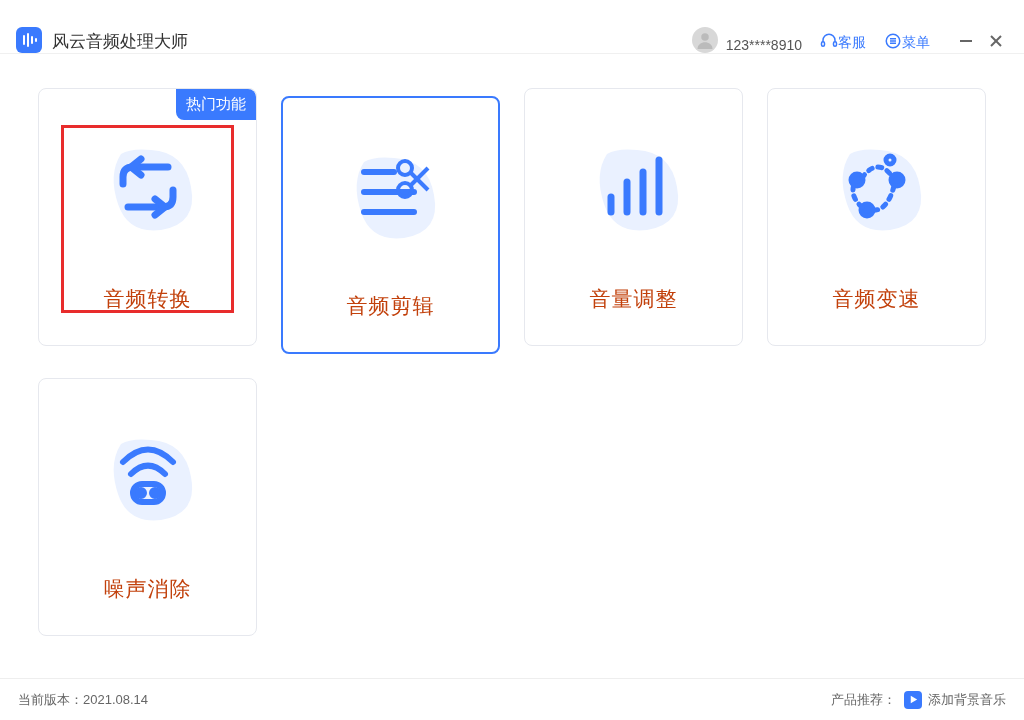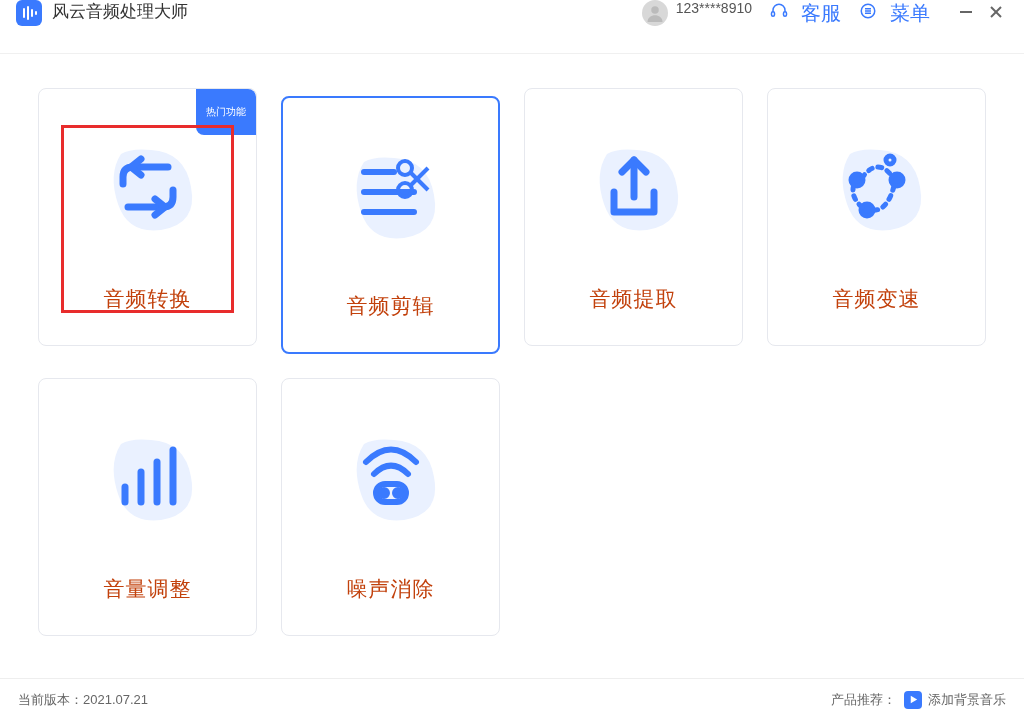--- a/index.html
+++ b/index.html
@@ -7,21 +7,21 @@
     font-family: "Microsoft YaHei", "PingFang SC", sans-serif;
     background: #fff;
     width: 1024px;
     height: 720px;
     overflow: hidden;
     position: relative;
   }
   .titlebar {
     height: 54px;
     display: flex;
-    align-items: flex-start;
+    align-items: flex-end;
     padding: 0 16px;
     border-bottom: 1px solid #f0f0f0;
   }
   .logo {
     width: 26px; height: 26px;
     background: #3a7afe;
     border-radius: 6px;
     display: flex; align-items: center; justify-content: center;
     margin-right: 10px;
   }
@@ -33,22 +33,22 @@
     background: #d8d8d8;
     display: flex; align-items: center; justify-content: center;
     margin-right: 8px;
   }
   .avatar svg { width: 18px; height: 18px; fill: #bbb; }
   .userid {
     color: #555; font-size: 14px; 
     margin-right: 18px;
   }
   .hdr-item {
-    display: flex; align-items: center; gap: 13px;
-    font-size: 20px; color: #3a7afe; margin-right: 18px;
+    display: flex; align-items: center; gap: 0;
+    font-size: 14px; color: #3a7afe; margin-right: 18px;
     cursor: pointer;
   }
   .hdr-item svg { width: 18px; height: 18px; }
   .win-btn {
     width: 24px; height: 24px; display: flex;
     align-items: center; justify-content: center;
     cursor: pointer; color: #888; margin-left: 6px;
   }
   .win-btn svg { width: 14px; height: 14px; }
 
@@ -70,22 +70,22 @@
     padding-bottom: 32px;
     position: relative;
     cursor: pointer;
   }
   .card.selected { border: 2px solid #3a7afe; margin-top: 8px; }
   .badge {
     position: absolute;
     top: 0; right: 0;
     background: #3a7afe;
     color: #fff;
-    font-size: 10px;
-    padding: 16px 10px;
+    font-size: 15px;
+    padding: 6px 10px;
     border-radius: 0 8px 0 8px;
   }
   .red-box {
     position: absolute;
     top: 36px; left: 22px; right: 22px; bottom: 32px;
     border: 3px solid #e82c2c;
     pointer-events: none;
   }
   .icon-area {
     flex: 1;
@@ -209,32 +209,34 @@
           <circle cx="89" cy="70" r="7"></circle>
           <line x1="94" y1="52" x2="112" y2="70"></line>
           <line x1="94" y1="66" x2="112" y2="48"></line>
         </g>
       </svg>
     </div>
     <div class="card-label">音频剪辑</div>
   </div>
 
 
-  <div class="card">
-    <div class="icon-area">
-      <svg viewBox="0 0 150 150">
-        <path d="M48 42 Q35 62 45 92 Q55 122 88 118 Q125 112 118 75 Q112 40 78 38 Q58 36 48 42 Z" fill="#eaf1ff"></path>
-        <g stroke="#3a7afe" stroke-width="7" fill="none" stroke-linecap="round" stroke-linejoin="round">
-          <path d="M55 80 L55 100 L95 100 L95 80"></path>
-          <line x1="75" y1="85" x2="75" y2="48"></line>
-          <path d="M63 60 L75 48 L87 60"></path>
-        </g>
-      </svg>
-    </div>
-    <div class="card-label">音频提取</div>
+
+  <div class="card">
+    <div class="icon-area">
+      <svg viewBox="0 0 150 150">
+        <path d="M48 42 Q35 62 45 92 Q55 122 88 118 Q125 112 118 75 Q112 40 78 38 Q58 36 48 42 Z" fill="#eaf1ff"></path>
+        <g stroke="#3a7afe" stroke-width="7" stroke-linecap="round">
+          <line x1="52" y1="100" x2="52" y2="85"></line>
+          <line x1="68" y1="100" x2="68" y2="70"></line>
+          <line x1="84" y1="100" x2="84" y2="60"></line>
+          <line x1="100" y1="100" x2="100" y2="48"></line>
+        </g>
+      </svg>
+    </div>
+    <div class="card-label">音量调整</div>
   </div>
 
   <div class="card">
     <div class="icon-area">
       <svg viewBox="0 0 150 150">
         <path d="M48 42 Q35 62 45 92 Q55 122 88 118 Q125 112 118 75 Q112 40 78 38 Q58 36 48 42 Z" fill="#eaf1ff"></path>
         <g stroke="#3a7afe" stroke-width="5" fill="none" stroke-linecap="round">
           <circle cx="55" cy="68" r="6" fill="#3a7afe"></circle>
           <circle cx="95" cy="68" r="6" fill="#3a7afe"></circle>
           <circle cx="65" cy="98" r="6" fill="#3a7afe"></circle>
@@ -245,53 +247,38 @@
         </g>
       </svg>
     </div>
     <div class="card-label">音频变速</div>
   </div>
 
   <div class="card">
     <div class="icon-area">
       <svg viewBox="0 0 150 150">
         <path d="M48 42 Q35 62 45 92 Q55 122 88 118 Q125 112 118 75 Q112 40 78 38 Q58 36 48 42 Z" fill="#eaf1ff"></path>
-        <g stroke="#3a7afe" stroke-width="7" stroke-linecap="round">
-          <line x1="52" y1="100" x2="52" y2="85"></line>
-          <line x1="68" y1="100" x2="68" y2="70"></line>
-          <line x1="84" y1="100" x2="84" y2="60"></line>
-          <line x1="100" y1="100" x2="100" y2="48"></line>
-        </g>
-      </svg>
-    </div>
-    <div class="card-label">音量调整</div>
-  </div>
-
-  <div class="card">
-    <div class="icon-area">
-      <svg viewBox="0 0 150 150">
-        <path d="M48 42 Q35 62 45 92 Q55 122 88 118 Q125 112 118 75 Q112 40 78 38 Q58 36 48 42 Z" fill="#eaf1ff"></path>
         <g stroke="#3a7afe" stroke-width="6" fill="none" stroke-linecap="round">
           <path d="M50 60 Q75 35 100 60"></path>
           <path d="M58 72 Q75 55 92 72"></path>
           <rect x="60" y="82" width="30" height="18" rx="9"></rect>
           <circle cx="68" cy="91" r="3" fill="#3a7afe"></circle>
           <circle cx="82" cy="91" r="3" fill="#3a7afe"></circle>
         </g>
       </svg>
     </div>
     <div class="card-label">噪声消除</div>
   </div>
 
 
 </div>
 
 <div class="footer">
   <span>当前版本：</span>
-  <span>2021.07.21</span>
+  <span>2021.08.14</span>
   <div class="footer-spacer"></div>
   <span>产品推荐：</span>
   <div class="footer-logo">
     <svg viewBox="0 0 12 12">
         <polygon points="3,2 10,6 3,10" fill="#fff"></polygon>
       </svg>
   </div>
   <span>添加背景音乐</span>
 </div>
 

